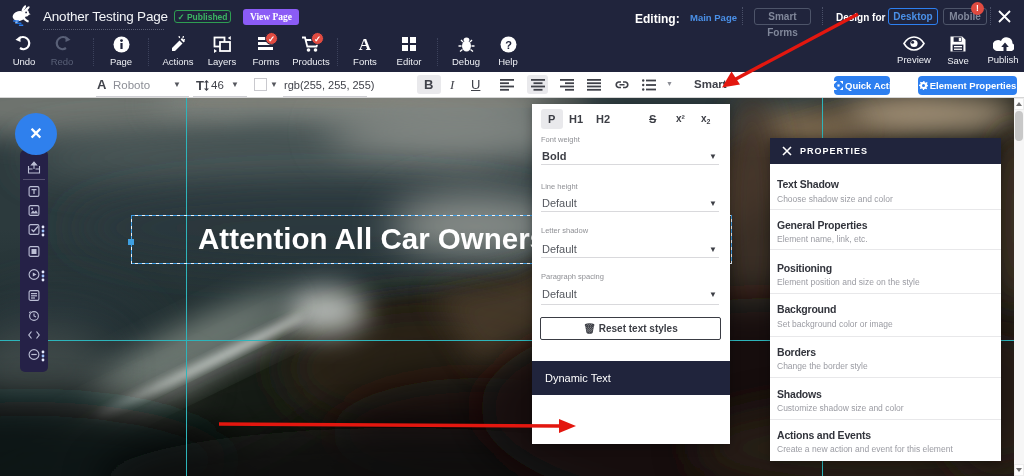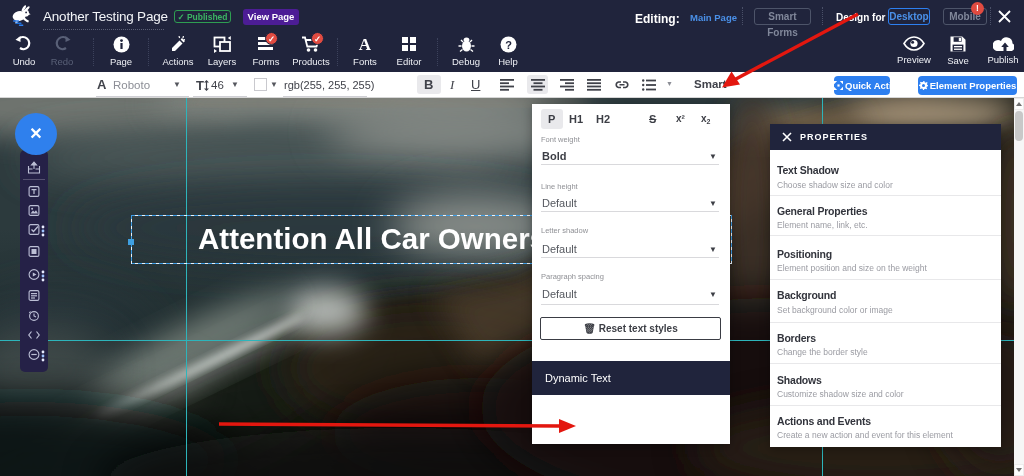--- a/index.html
+++ b/index.html
@@ -5,21 +5,21 @@
 * { margin:0; padding:0; box-sizing:border-box; }
 html,body { width:1024px; height:476px; overflow:hidden; font-family:"Liberation Sans", sans-serif; }
 #page { position:relative; width:1024px; height:476px; background:#20243c; overflow:hidden; }
 .abs { position:absolute; }
 
 
 #topbar { position:absolute; left:0; top:0; width:1024px; height:72px; background:#20243c; z-index:40; }
 #title { position:absolute; left:43px; top:9px; color:#f2f4f7; font-size:13.5px; letter-spacing:-0.2px; }
 #titleline { position:absolute; left:43px; top:29px; width:121px; border-top:1px dotted #5a5f75; }
 .badge-pub { position:absolute; left:174px; top:10px; width:57px; height:13px; border:1px solid #2e9e52; border-radius:3px; color:#3cb463; font-size:8.5px; font-weight:bold; text-align:center; line-height:12px; }
-.btn-view { position:absolute; left:243px; top:9px; width:56px; height:16px; background:#4c1d95; border-radius:3px; color:#fff; font-size:9.5px; font-weight:bold; text-align:center; line-height:16px; }
+.btn-view { position:absolute; left:243px; top:9px; width:56px; height:16px; background:#8b5cf6; border-radius:3px; color:#fff; font-size:9.5px; font-weight:bold; text-align:center; line-height:16px;font-family:Liberation Serif, serif; }
 .tb-txt { position:absolute; top:12px; font-size:10px; font-weight:bold; color:#fff; }
 .tb-link { position:absolute; top:12px; font-size:10px; font-weight:bold; color:#4a90e8; }
 .tb-btn { position:absolute; top:8px; height:17px; border-radius:3px; font-size:10px; font-weight:bold; text-align:center; line-height:16px; }
 .dotsep { position:absolute; border-left:1px dotted #4a5068; height:18px; top:7px; }
 
 
 .ticon { position:absolute; top:36px; text-align:center; color:#eef0f5; font-size:9.5px; }
 .ticon svg { display:block; margin:0 auto 3px; }
 .ticon .lbl { display:block; margin-top:0px; }
 .dotsep2 { position:absolute; border-left:1px dotted #3c425c; height:28px; top:38px; }
@@ -51,21 +51,21 @@
 .sdots { position:absolute; left:21px; }
 
 
 #popover { position:absolute; left:532px; top:6px; width:198px; height:340px; background:#fff; box-shadow:0 2px 10px rgba(0,0,0,.3); z-index:20; }
 .pop-lbl { position:absolute; left:9px; color:#8f9095; font-size:7.5px; }
 .pop-val { position:absolute; left:10px; color:#3c3e45; font-size:11px; }
 .pop-ul { position:absolute; left:9px; width:178px; border-bottom:1px solid #d9d9dc; }
 .pop-caret { position:absolute; left:177px; color:#3c3e45; font-size:8px; }
 
 
-#rpanel { position:absolute; left:770px; top:26px; width:231px; height:323px; background:#fff; box-shadow:0 2px 10px rgba(0,0,0,.3); z-index:20; }
+#rpanel { position:absolute; left:770px; top:40px; width:231px; height:323px; background:#fff; box-shadow:0 2px 10px rgba(0,0,0,.3); z-index:20; }
 #rphead { position:absolute; left:0; top:0; width:231px; height:26px; background:#20243c; color:#fff; }
 .rp-title { position:absolute; left:7px; color:#32343c; font-size:10.5px; font-weight:bold; letter-spacing:-0.2px; }
 .rp-sub { position:absolute; left:7px; color:#9a9ba2; font-size:8.5px; }
 .rp-div { position:absolute; left:0px; width:231px; border-bottom:1px solid #e8e8ea; }
 
 
 #scrollbar { position:absolute; left:1014px; top:0px; width:10px; height:378px; background:#f6f6f6; z-index:30; }
 
 
 #arrows { position:absolute; left:0; top:0; width:1024px; height:476px; z-index:90; pointer-events:none; }
@@ -94,21 +94,21 @@
     <div id="titleline"></div>
     <div class="badge-pub">✓ Published</div>
     <div class="btn-view">View Page</div>
 
     <div class="tb-txt" style="left:635px;font-size:12px">Editing:</div>
     <div class="tb-link" style="left:690px;font-size:9.5px">Main Page</div>
     <div class="dotsep" style="left:742px"></div>
     <div class="tb-btn" style="left:754px;width:57px;border:1px solid #4d5469;color:#80879a">Smart Forms</div>
     <div class="dotsep" style="left:822px"></div>
     <div class="tb-txt" style="left:836px">Design for</div>
-    <div class="tb-btn" style="left:888px;width:42px;border:1px solid #2d7ff0;color:#4a90e8">Desktop</div>
+    <div class="tb-btn" style="left:888px;width:50px;border:1px solid #2d7ff0;color:#4a90e8">Desktop</div>
     <div class="tb-btn" style="left:943px;width:44px;border:1px solid #4d5469;color:#80879a">Mobile</div>
     <div class="rbadge" style="left:971px;top:2px;border:none;width:13px;height:13px;line-height:13px">!</div>
     <div class="dotsep" style="left:990px"></div>
     <svg class="abs" style="left:998px;top:10px" width="13" height="13" viewBox="0 0 13 13">
         <path stroke="#fff" stroke-width="1.8" d="M1 1 L12 12 M12 1 L1 12"></path>
       </svg>
 
     <div class="ticon" style="left:6px;width:36px">
       <svg width="18" height="17" viewBox="0 0 18 17">
           <path fill="none" stroke="#fff" stroke-width="2.2" d="M4 2.5 C6 0.8 9.5 0.5 12 2.5 C14.8 4.8 15 9 12.5 11.5 C10.5 13.4 7.3 13.6 5 12"></path>
@@ -487,21 +487,21 @@
           </svg>
         <div style="position:absolute;left:30px;top:8px;font-size:9px;font-weight:bold;letter-spacing:1px">PROPERTIES</div>
       </div>
       <div class="rp-title" style="top:40px">Text Shadow</div>
       <div class="rp-sub" style="top:56px">Choose shadow size and color</div>
       <div class="rp-div" style="top:71px"></div>
       <div class="rp-title" style="top:81px">General Properties</div>
       <div class="rp-sub" style="top:96px">Element name, link, etc.</div>
       <div class="rp-div" style="top:111px"></div>
       <div class="rp-title" style="top:124px">Positioning</div>
-      <div class="rp-sub" style="top:139px">Element position and size on the weight</div>
+      <div class="rp-sub" style="top:139px">Element position and size on the style</div>
       <div class="rp-div" style="top:155px"></div>
       <div class="rp-title" style="top:165px">Background</div>
       <div class="rp-sub" style="top:181px">Set background color or image</div>
       <div class="rp-div" style="top:198px"></div>
       <div class="rp-title" style="top:208px">Borders</div>
       <div class="rp-sub" style="top:223px">Change the border style</div>
       <div class="rp-div" style="top:239px"></div>
       <div class="rp-title" style="top:250px">Shadows</div>
       <div class="rp-sub" style="top:265px">Customize shadow size and color</div>
       <div class="rp-div" style="top:281px"></div>

